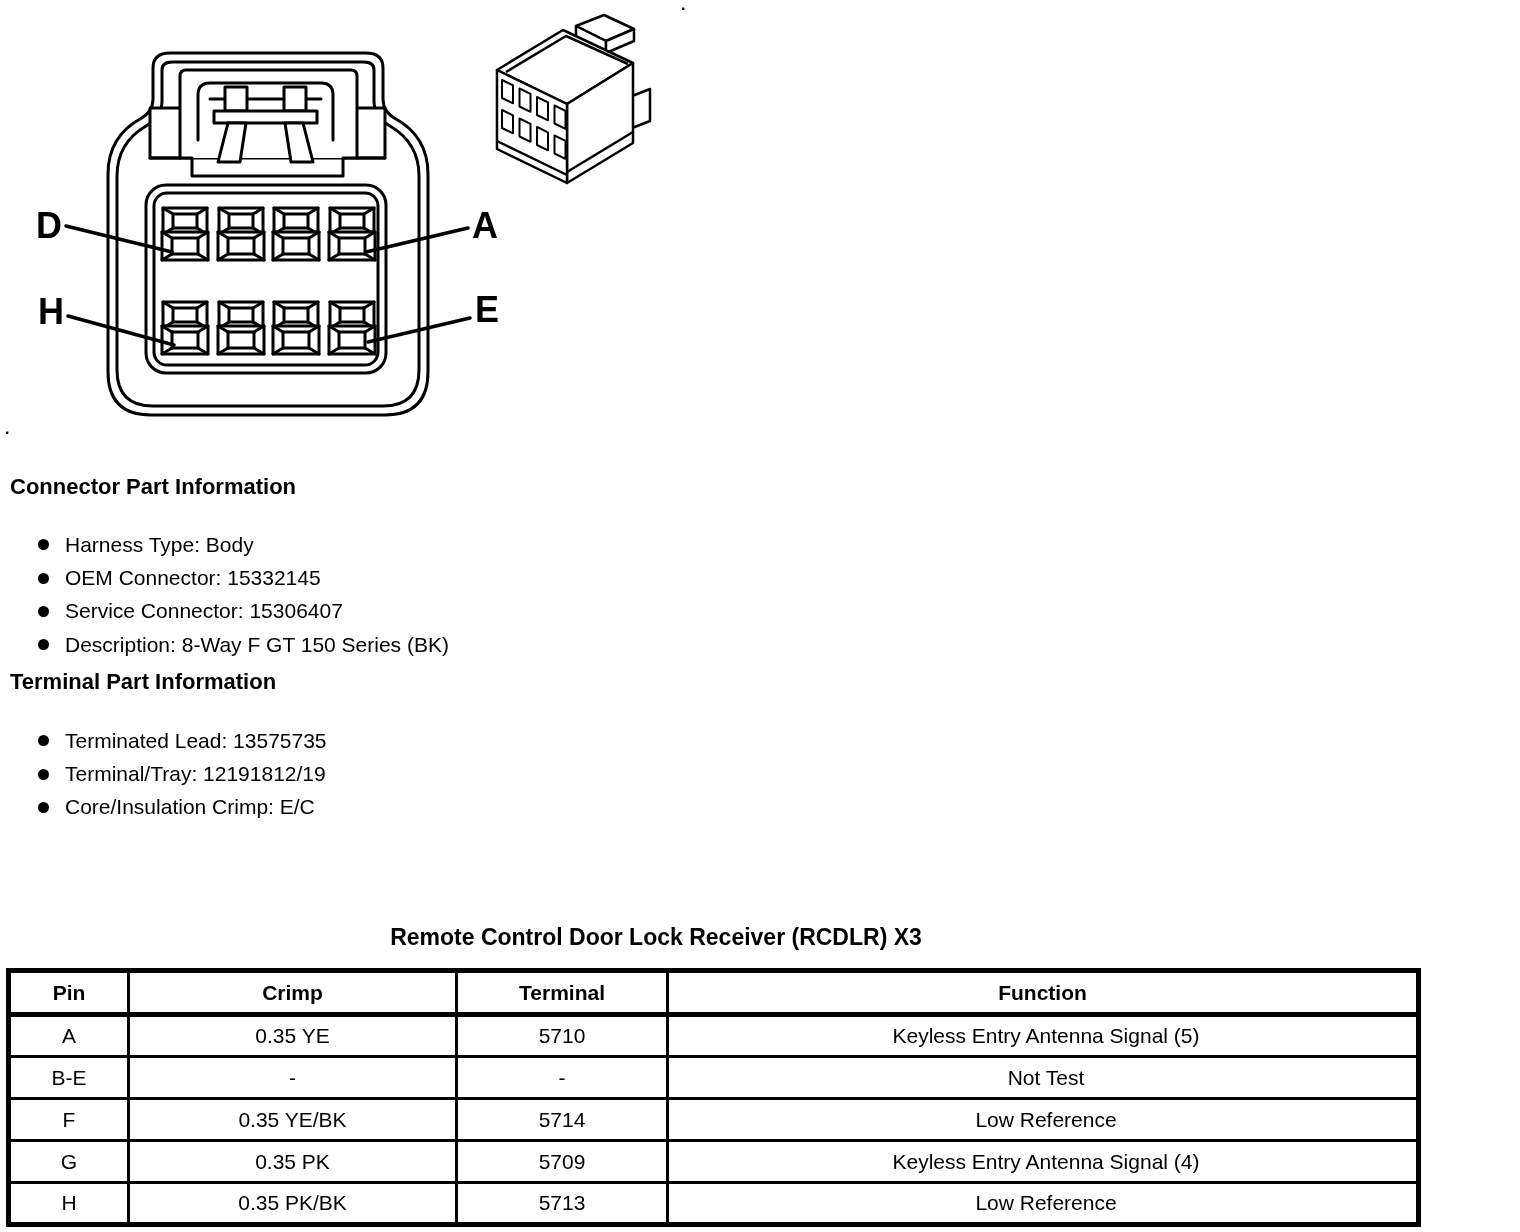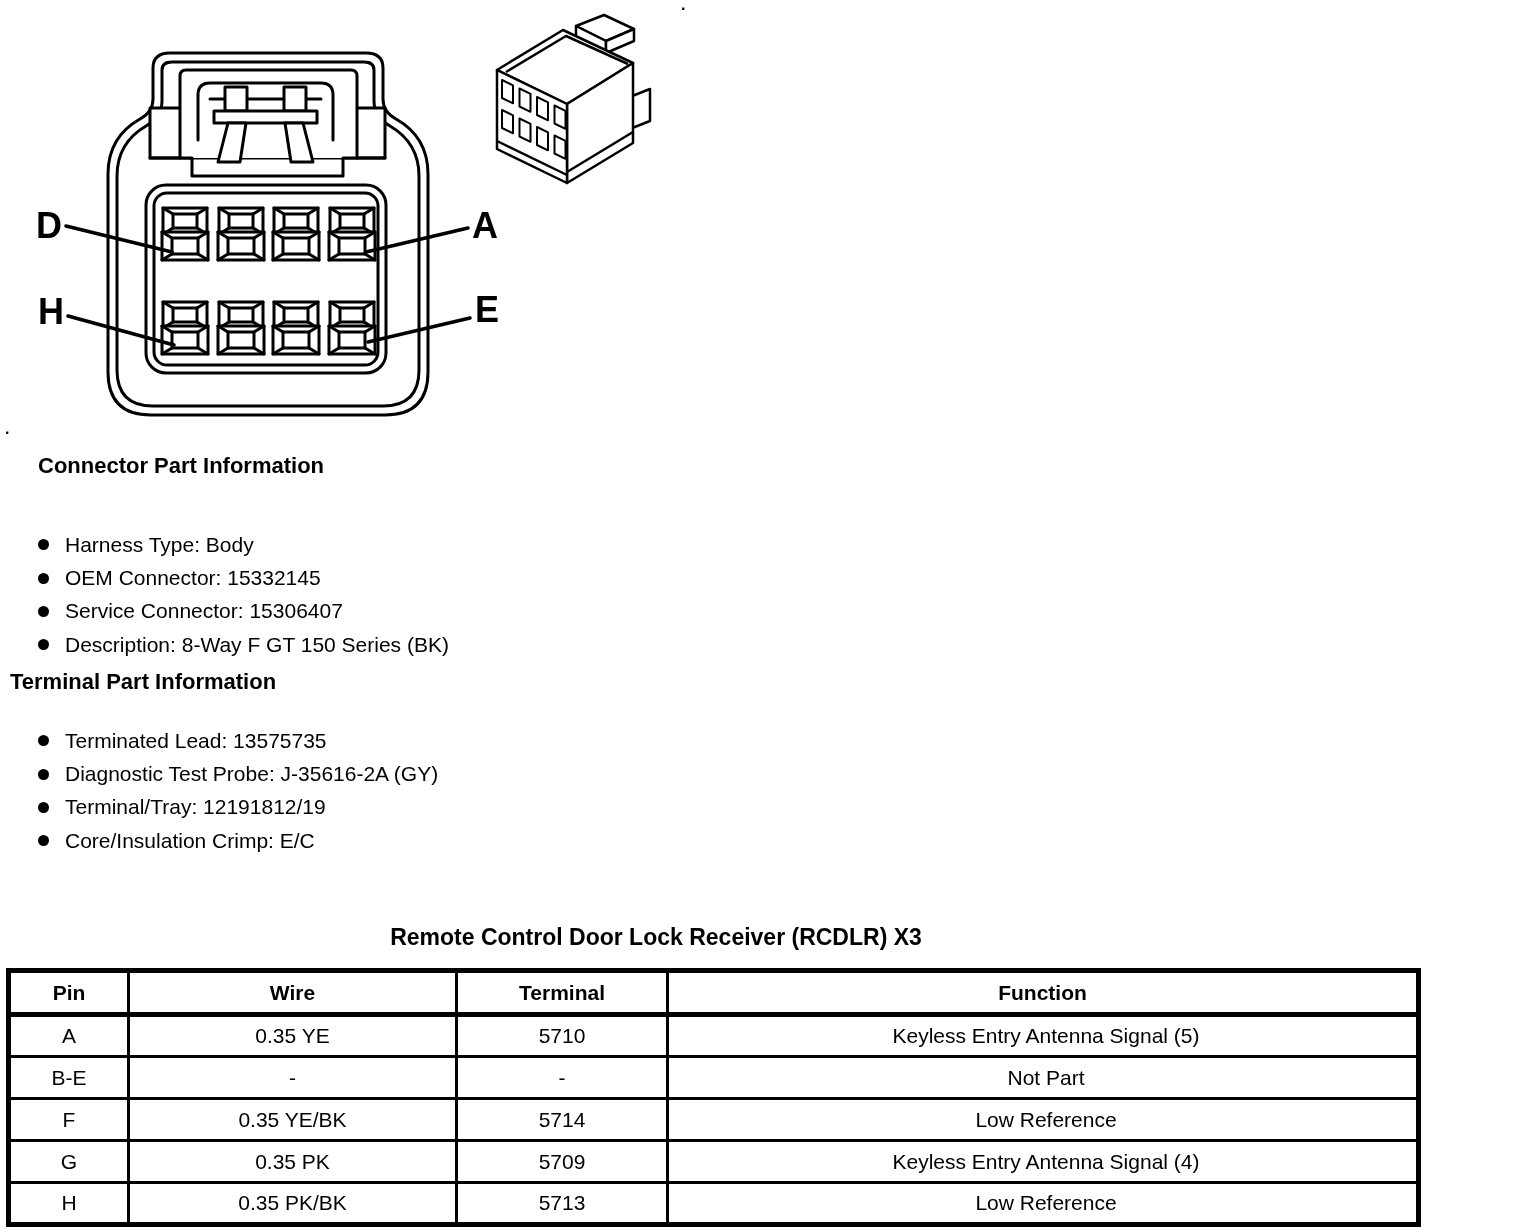--- a/index.html
+++ b/index.html
@@ -16,21 +16,21 @@
 
   .artifact-dot {
     position:absolute; font-size:16px; font-weight:bold; color:#000;
     line-height:6px;
   }
 
   .section-heading {
     position:absolute; left:10px;
     font-size:22px; font-weight:bold; white-space:nowrap;
   }
-  #heading-connector { top:453px;margin-left:28px; }
+  #heading-connector { top:474px; }
   #heading-terminal  { top:669px; }
 
   ul.info-list { position:absolute; left:10px; list-style:none; }
   #list-connector { top:528px; }
   #list-terminal  { top:724px; }
   ul.info-list li { display:flex; align-items:center; height:33.4px; white-space:nowrap; }
   ul.info-list .bullet {
     width:11px; height:11px; border-radius:50%; background:#000;
     margin:0 16px 0 28px; flex:0 0 auto;
   }
@@ -196,61 +196,57 @@
 
   <h3 class="section-heading" id="heading-terminal">Terminal Part Information</h3>
 
   <ul class="info-list" id="list-terminal">
     <li>
       <span class="bullet"></span>
       <span class="item-text">Terminated Lead: 13575735</span>
     </li>
     <li>
       <span class="bullet"></span>
-      <span class="item-text">Diagnostic Test Probe: J-35616-2A (GY)</span>
-    </li>
-    <li>
-      <span class="bullet"></span>
       <span class="item-text">Terminal/Tray: 12191812/19</span>
     </li>
     <li>
       <span class="bullet"></span>
       <span class="item-text">Core/Insulation Crimp: E/C</span>
     </li>
   </ul>
 
   <div class="table-title">Remote Control Door Lock Receiver (RCDLR) X3</div>
 
   <table class="pinout">
     <colgroup>
       <col style="width:120px">
         <col style="width:328px">
         <col style="width:211px">
         <col>
     </colgroup>
     <thead>
       <tr>
         <th>Pin</th>
-        <th>Wire</th>
+        <th>Crimp</th>
         <th>Terminal</th>
         <th>Function</th>
       </tr>
     </thead>
     <tbody>
       <tr>
         <td>A</td>
         <td>0.35 YE</td>
         <td>5710</td>
         <td class="fn">Keyless Entry Antenna Signal (5)</td>
       </tr>
       <tr>
         <td>B-E</td>
         <td>-</td>
         <td>-</td>
-        <td class="fn">Not Part</td>
+        <td class="fn">Not Test</td>
       </tr>
       <tr>
         <td>F</td>
         <td>0.35 YE/BK</td>
         <td>5714</td>
         <td class="fn">Low Reference</td>
       </tr>
       <tr>
         <td>G</td>
         <td>0.35 PK</td>

